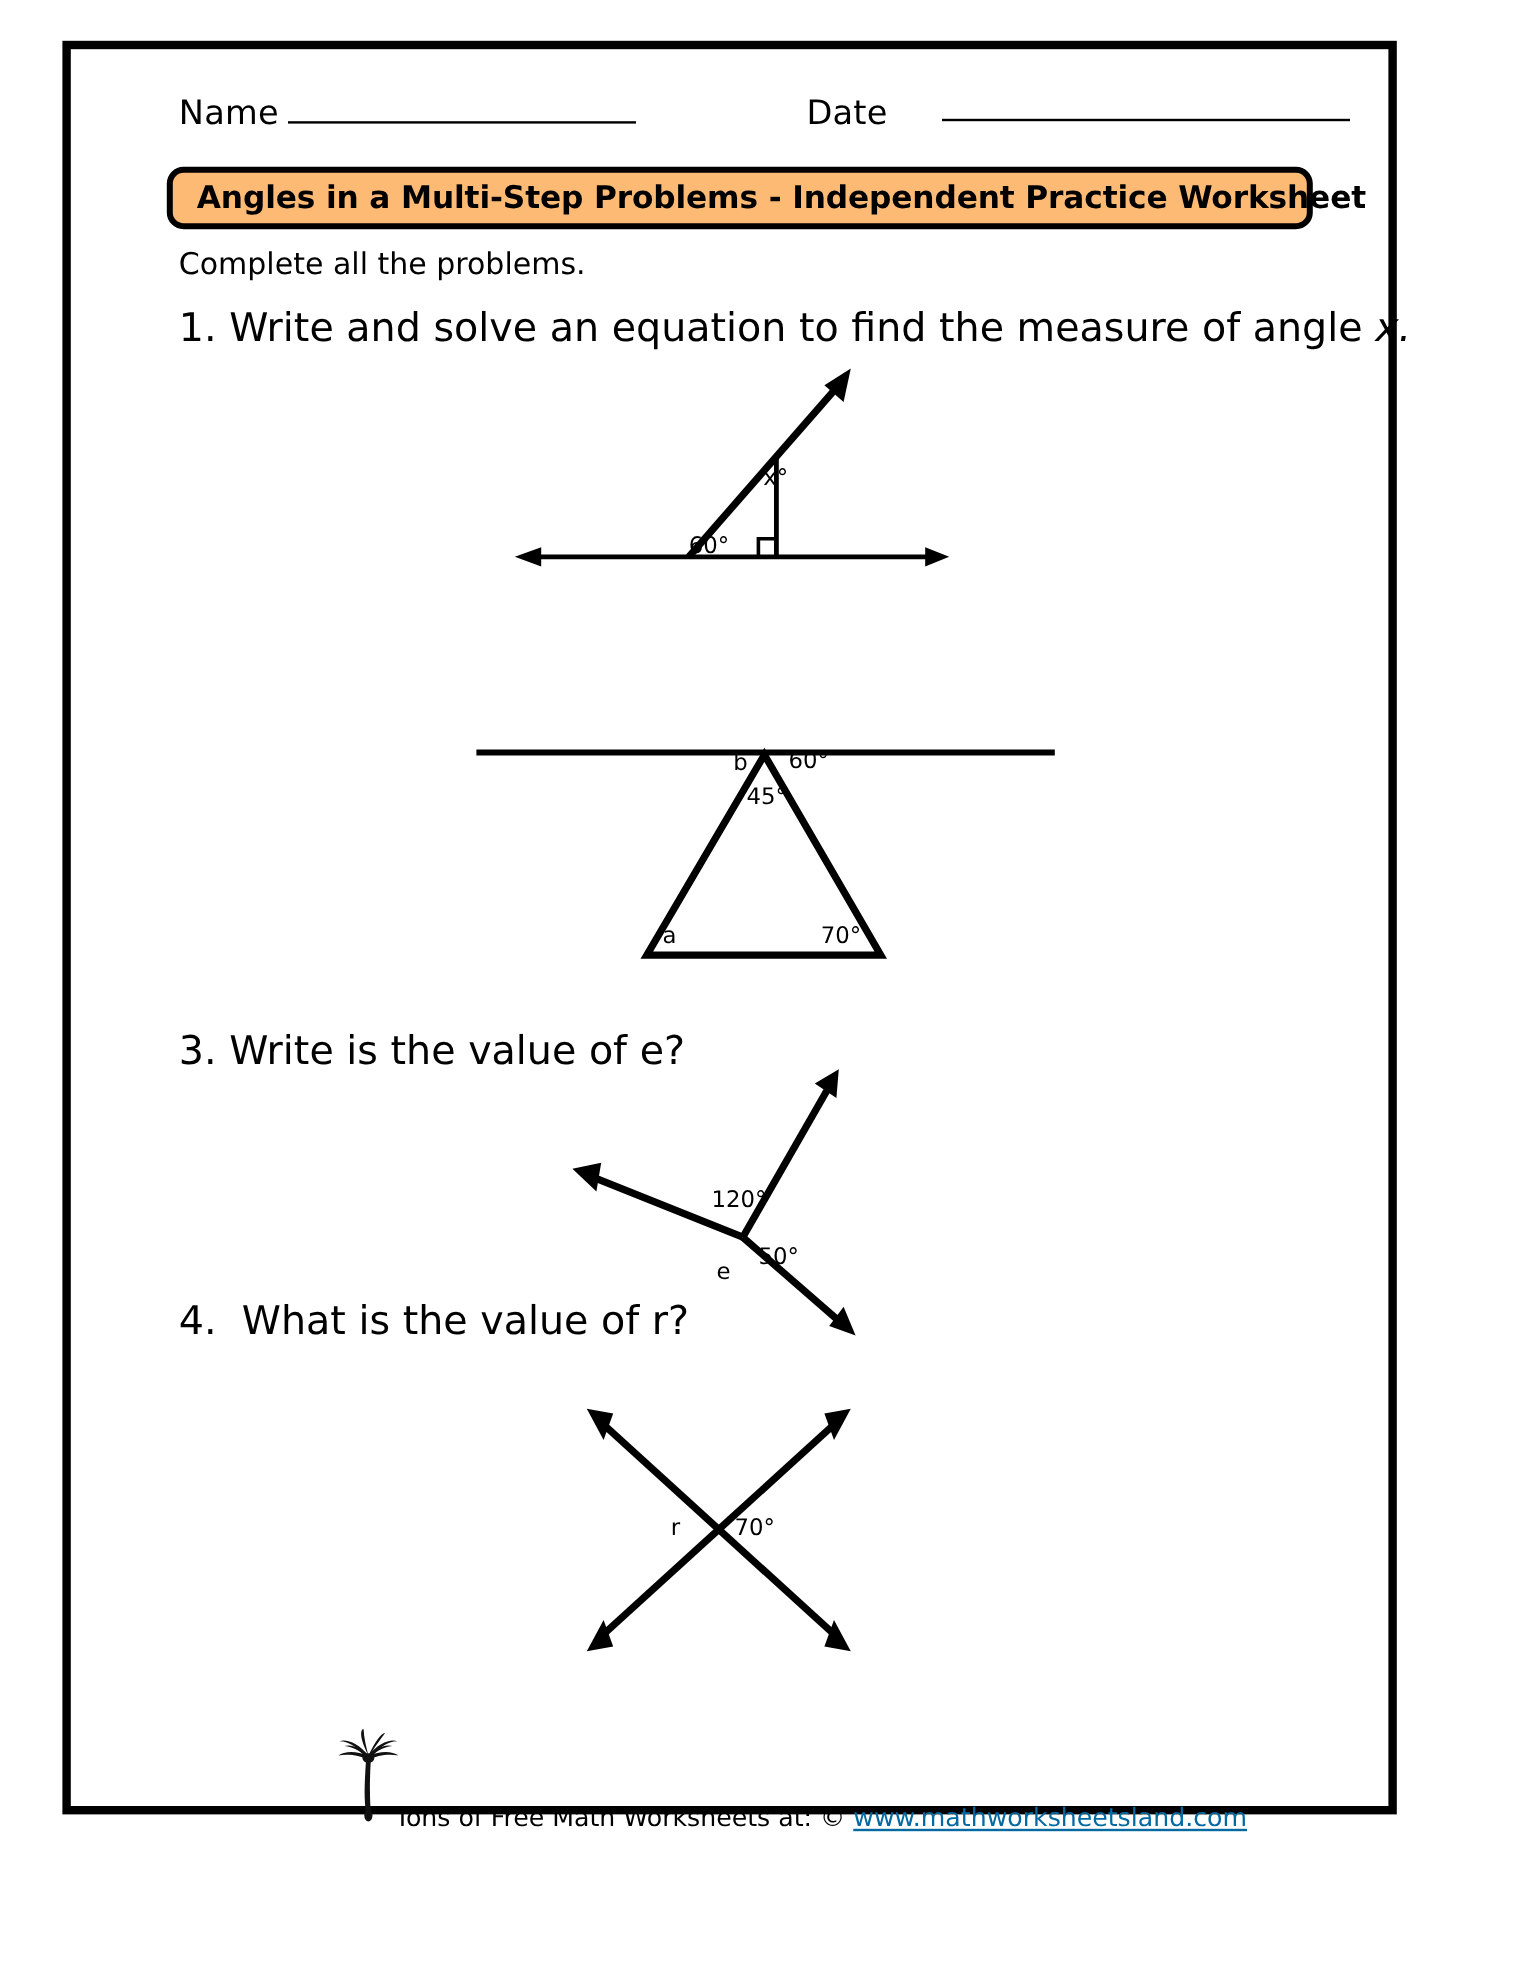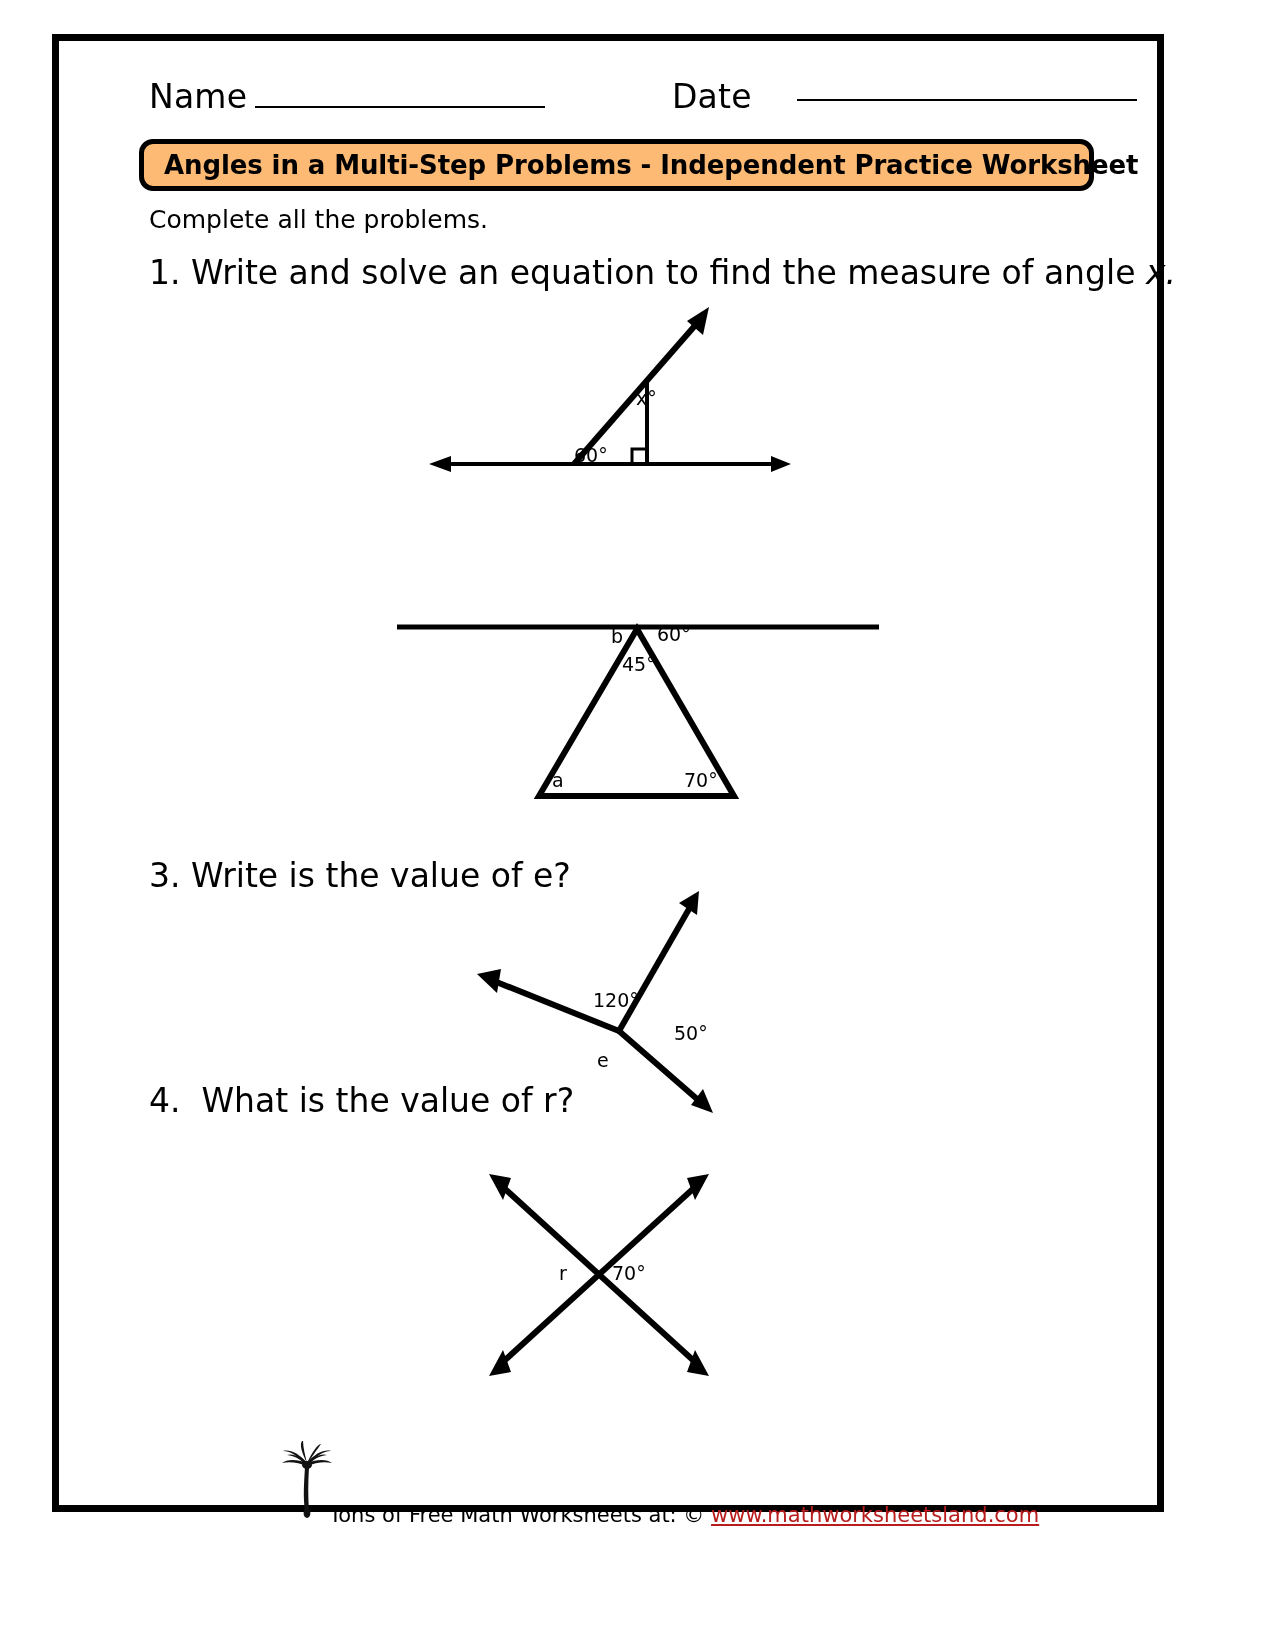--- a/index.html
+++ b/index.html
@@ -31,21 +31,21 @@
 
   
   .namedate-row {
     position: absolute;
     left: 90px;
     top: 36px;
     width: 960px;
     height: 40px;
   }
   .field-label {
-    font-size: 33px;
+    font-size: 28px;
     letter-spacing: 0.2px;
     white-space: pre;
   }
   .name-block {
     position: absolute;
     left: 0;
     top: 0;
     display: flex;
     align-items: baseline;
   }
@@ -141,21 +141,21 @@
   }
   .footer-text {
     position: absolute;
     left: 270px;
     top: 62px;
     font-size: 21px;
     white-space: nowrap;
   }
   .footer-link {
     text-decoration: underline;
-    color: #b91c1c;
+    color: #0369a1;
   }
 </style>
 </head>
 <body>
 
 <div class="page-frame">
 
   <div class="namedate-row">
     <div class="name-block">
       <span class="field-label">Name</span>
@@ -220,21 +220,21 @@
       <line x1="220" y1="150" x2="95" y2="100" stroke="#000" stroke-width="6"></line>
       <polygon points="78,93 102,88 98,112" fill="#000"></polygon>
 
       <line x1="220" y1="150" x2="290" y2="28" stroke="#000" stroke-width="6"></line>
       <polygon points="300,10 280,22 298,34" fill="#000"></polygon>
 
       <line x1="220" y1="150" x2="298" y2="218" stroke="#000" stroke-width="6"></line>
       <polygon points="314,232 292,224 304,208" fill="#000"></polygon>
     </svg>
     <span class="fig-label" style="left:163px; top:108px;margin-left:31px;">120°</span>
-    <span class="fig-label" style="left:233px; top:141px;margin-left:42px;">50°</span>
+    <span class="fig-label" style="left:233px; top:155px;">50°</span>
     <span class="fig-label" style="left:198px; top:168px;">e</span>
   </div>
 
   <div class="question q4">
     <span>4.</span><span>&nbsp;</span><span> What is the value of r?</span>
   </div>
 
   <div class="figure fig4">
     <svg width="400" height="240" viewBox="0 0 400 240">
 

